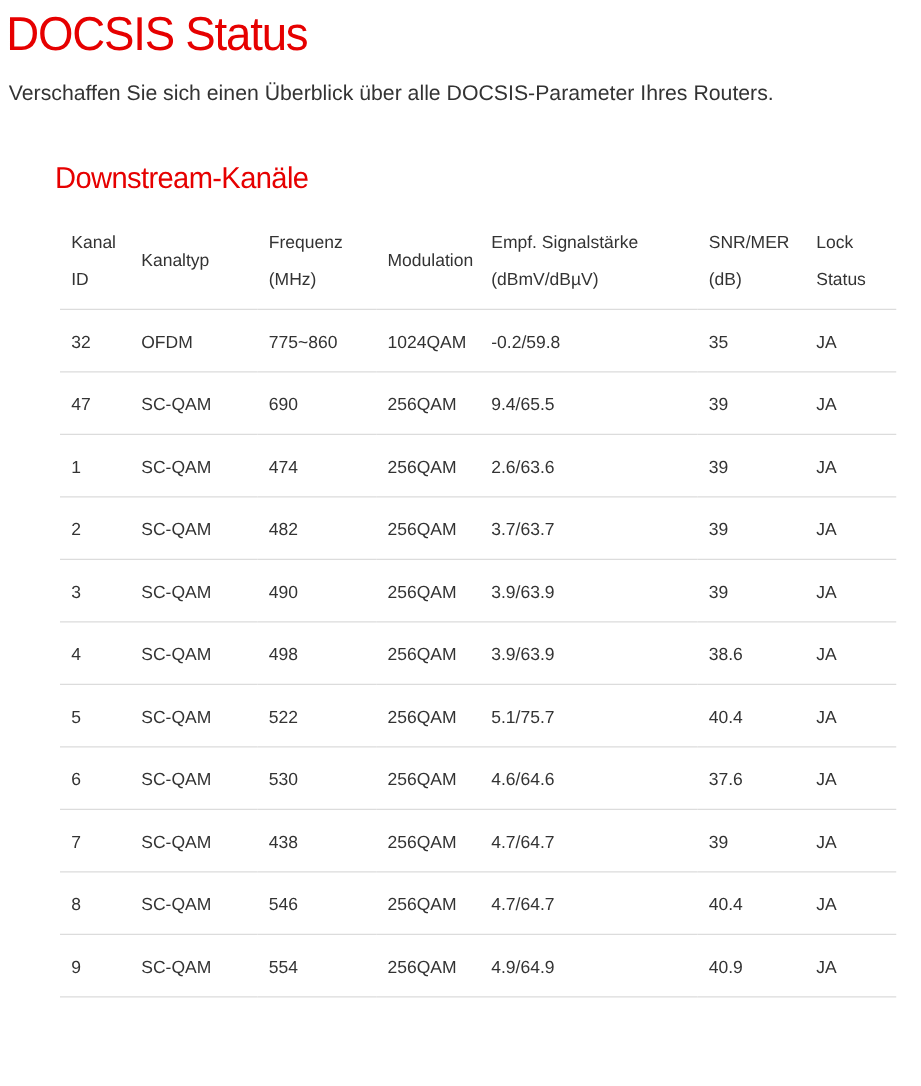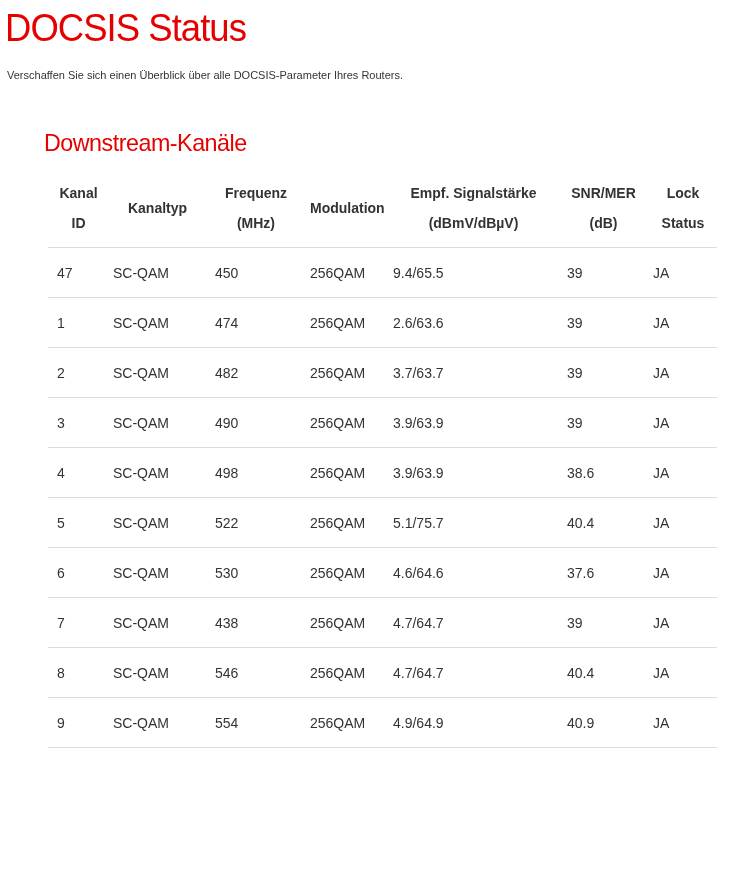--- a/index.html
+++ b/index.html
@@ -28,21 +28,21 @@
     line-height: 44px;
     font-weight: 500;
     letter-spacing: -1px;
     color: var(--accent);
     transform: scaleX(0.96);
     transform-origin: left center;
     white-space: nowrap;
   }
   p.page-subtitle {
     margin: 15px 0 0 2px;
-    font-size: 11px;
+    font-size: 17px;
     line-height: 20px;
     color: var(--text);
   }
   h2.section-title {
     margin: 44px 0 0 39px;
     font-size: 24px;
     line-height: 28px;
     font-weight: 500;
     letter-spacing: -0.5px;
     color: var(--accent);
@@ -50,23 +50,23 @@
     transform-origin: left center;
     white-space: nowrap;
   }
   table.docsis-table {
     border-collapse: collapse;
     table-layout: fixed;
     width: 669px;
     margin: 13px 0 0 43px;
   }
   table.docsis-table th {
-    font-weight: 700;
+    font-weight: 400;
     font-size: 14px;
-    text-align: center;
+    text-align: left;
     vertical-align: middle;
     padding: 8px 4px 9px 9px;
     line-height: 30px;
     border-bottom: 1px solid var(--divider);
     color: var(--text);
   }
   table.docsis-table th .hline {
     display: block;
   }
   table.docsis-table th .hline:empty {
@@ -132,23 +132,32 @@
             <span class="hline">(dB)</span>
           </th>
           <th>
             <span class="hline">Lock</span>
             <span class="hline">Status</span>
           </th>
         </tr>
       </thead>
       <tbody>
           <tr>
+            <td>32</td>
+            <td>OFDM</td>
+            <td>775~860</td>
+            <td>1024QAM</td>
+            <td>-0.2/59.8</td>
+            <td>35</td>
+            <td>JA</td>
+          </tr>
+          <tr>
             <td>47</td>
             <td>SC-QAM</td>
-            <td>450</td>
+            <td>690</td>
             <td>256QAM</td>
             <td>9.4/65.5</td>
             <td>39</td>
             <td>JA</td>
           </tr>
           <tr>
             <td>1</td>
             <td>SC-QAM</td>
             <td>474</td>
             <td>256QAM</td>

